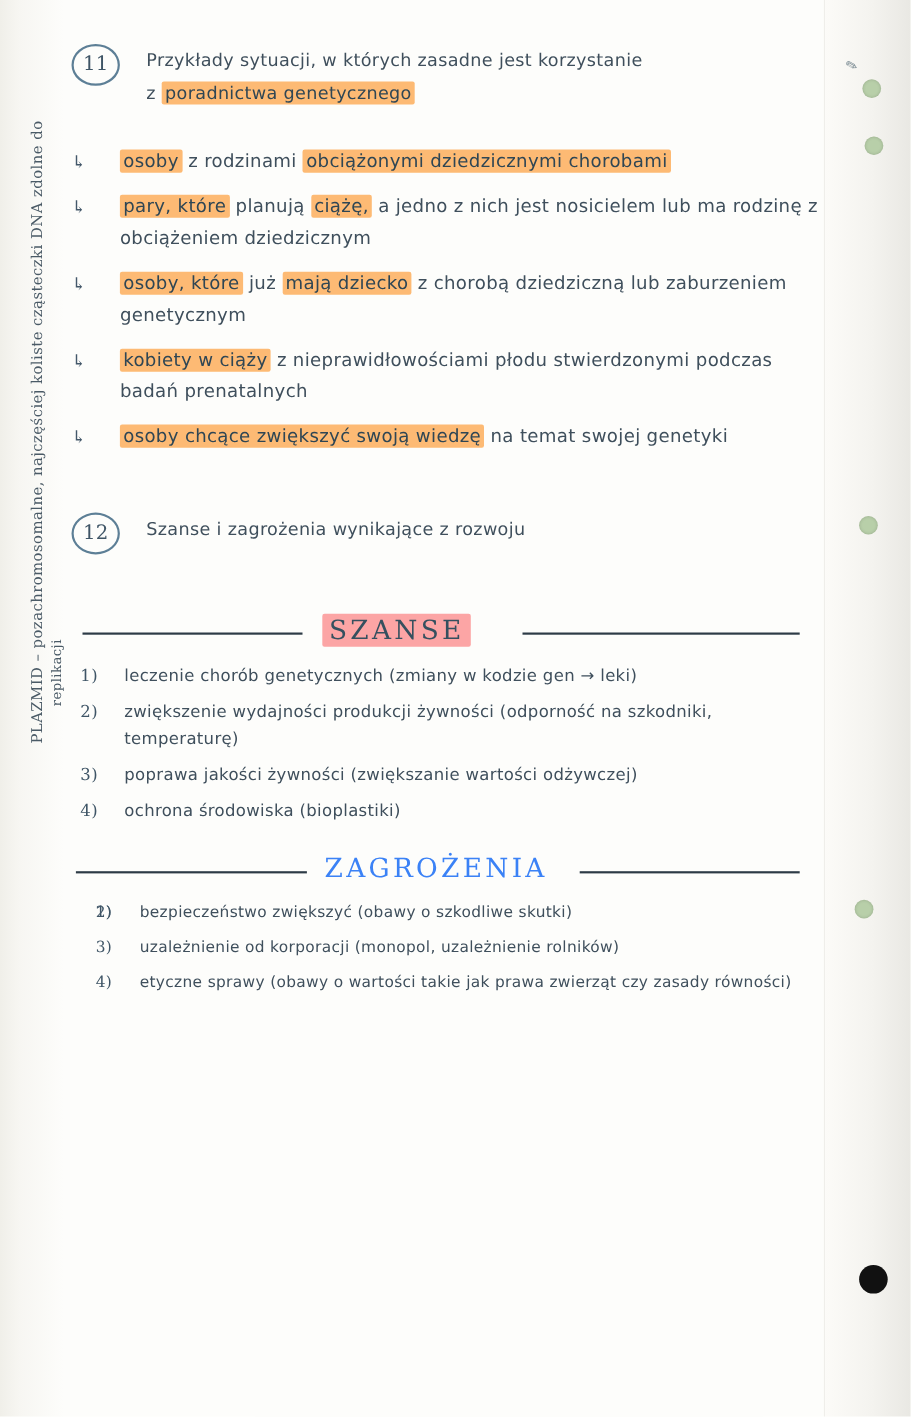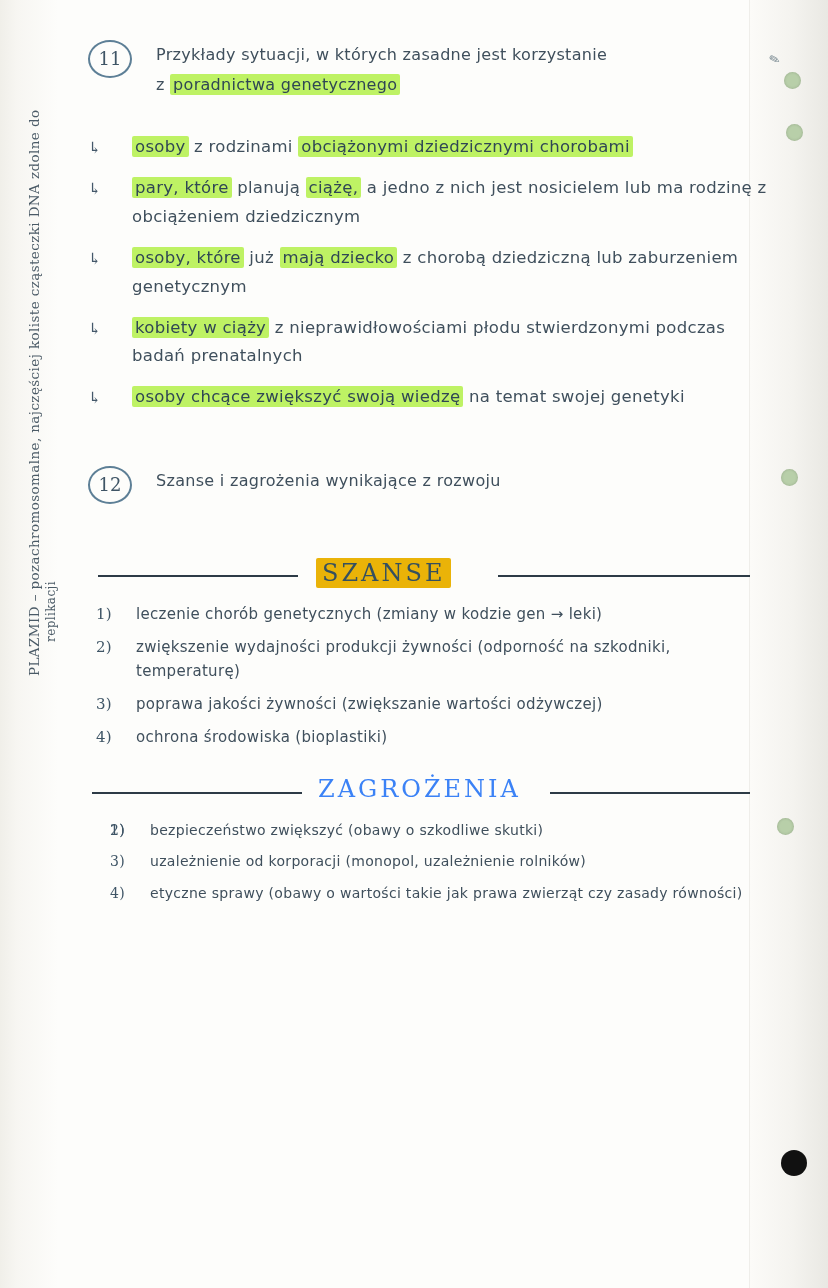--- a/index.html
+++ b/index.html
@@ -73,21 +73,21 @@
   }
   .margin-note .l2 {
     display: block;
     font-size: 12px;
     margin-top: 2px;
     margin-left: 34px;
   }
 
   .content {
     position: absolute;
-    left: 80px;
+    left: 57px;
     top: 40px;
     width: 690px;
   }
 
   .hand {
     font-family: "DejaVu Sans", sans-serif;
     color: #3f4f5c;
     letter-spacing: .3px;
   }
 
@@ -104,21 +104,21 @@
     text-align: center;
     line-height: 33px;
     font-family: "DejaVu Serif", serif;
   }
   .qtext {
     margin-left: 76px;
     font-size: 16px;
     line-height: 1.85;
   }
   .hl {
-    background: #bef264;
+    background: #fdba74;
     padding: 1px 3px;
     border-radius: 2px;
     color: #2f4654;
   }
 
   
   .arrow-row {
     position: relative;
     margin: 0 0 12px 0;
     padding-left: 52px;
@@ -148,21 +148,21 @@
   }
   .sec-head .title {
     position: absolute;
     top: 0;
     font-size: 24px;
     letter-spacing: 3px;
     color: #35505f;
     font-family: "DejaVu Serif", serif;
   }
   .sec-head.szanse .rule-l { left: 18px; width: 200px; }
-  .sec-head.szanse .title { left: 236px; background: #eab308; padding: 1px 6px; border-radius: 2px;}
+  .sec-head.szanse .title { left: 236px; background: #fca5a5; padding: 1px 6px; border-radius: 2px;}
   .sec-head.szanse .rule-r { left: 418px; width: 252px; }
   .sec-head.zagroz .rule-l { left: 12px; width: 210px; }
   .sec-head.zagroz .title { left: 238px; color: #3b82f6; }
   .sec-head.zagroz .rule-r { left: 470px; width: 200px; }
 
   
   .num-row {
     position: relative;
     padding-left: 56px;
     margin-bottom: 9px;

